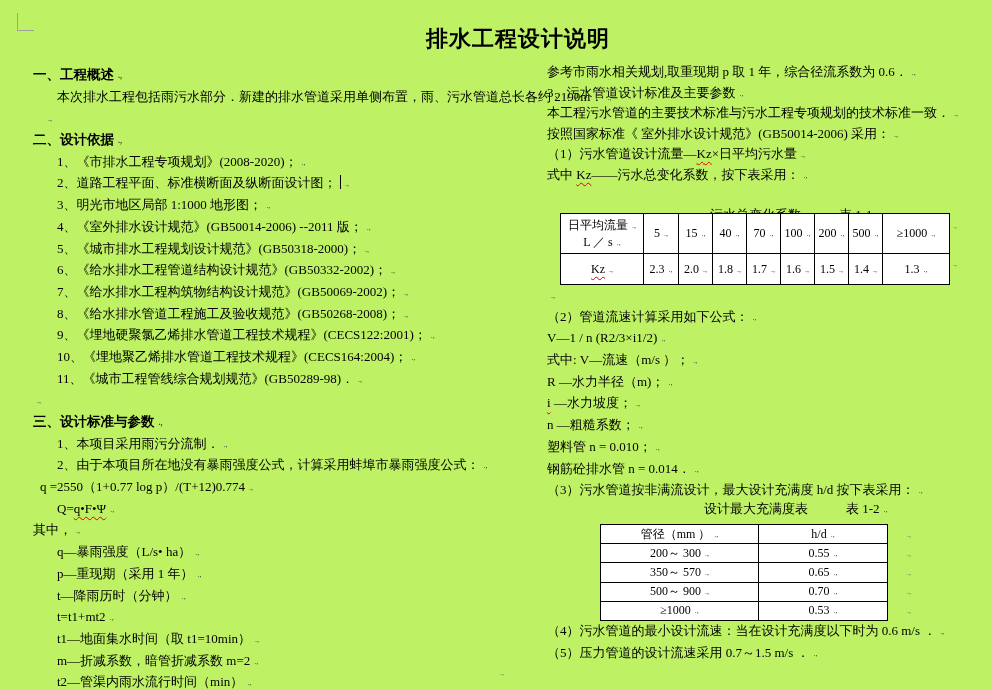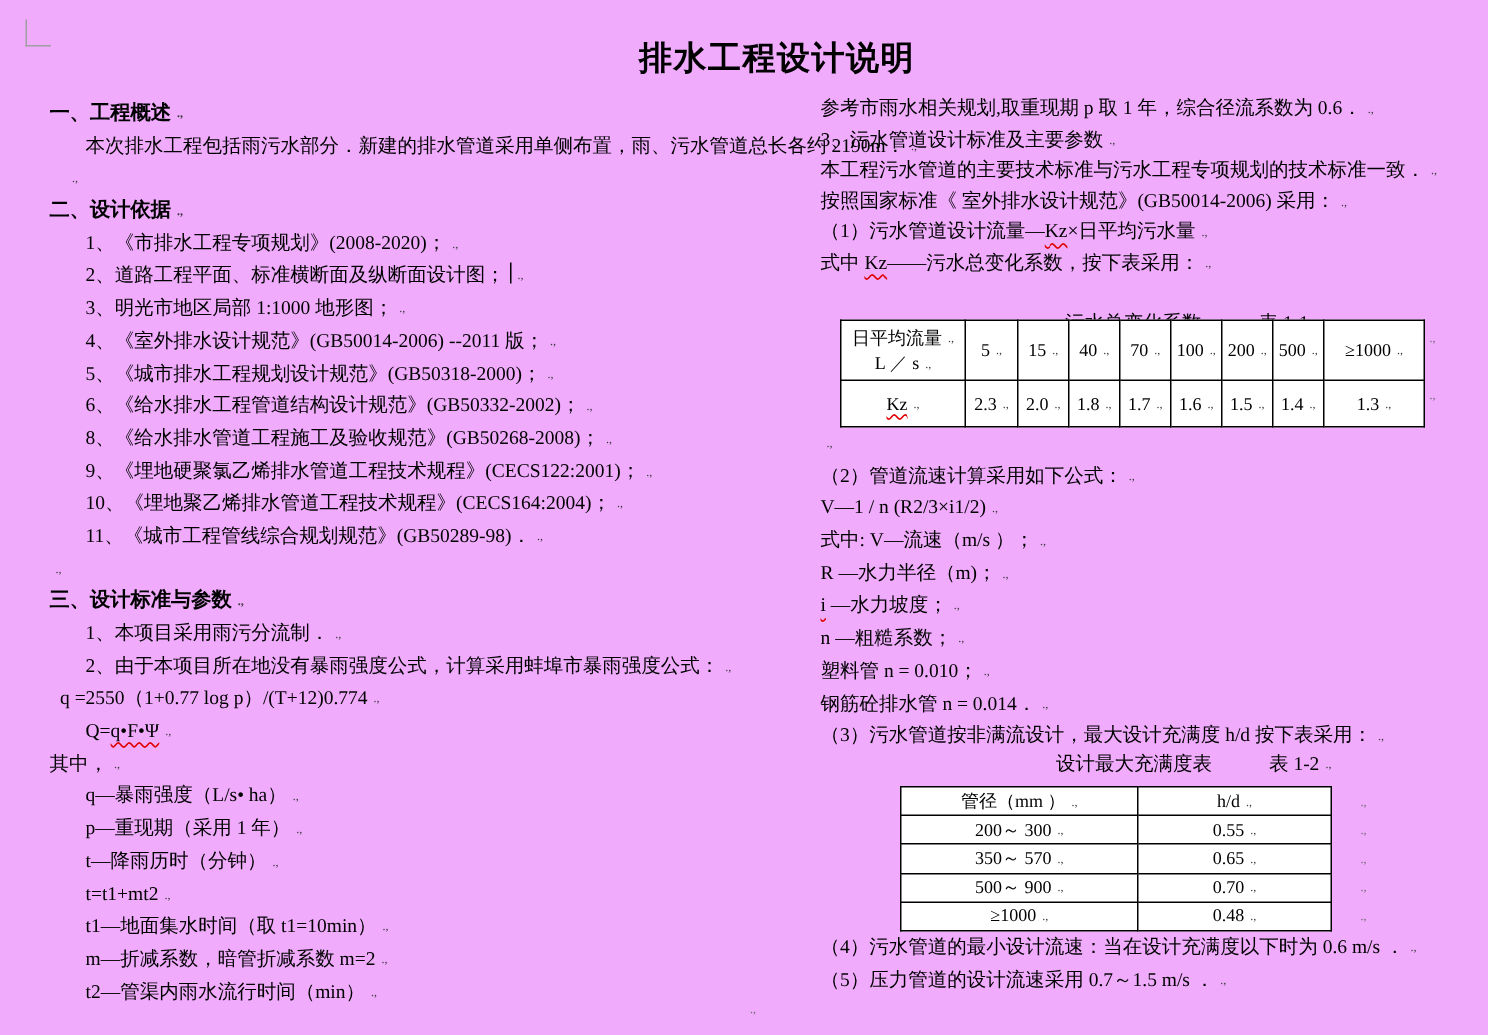--- a/index.html
+++ b/index.html
@@ -1,18 +1,18 @@
 <!DOCTYPE html>
 <html><head>
 <meta charset="utf-8">
 <style>
   html,body{margin:0;padding:0;}
   body{width:992px;height:690px;background:#ffffff;overflow:hidden;
        font-family:"Liberation Serif","DejaVu Serif",serif;color:#000;}
-  .page{position:absolute;inset:0;background:#f0abfc;}
+  .page{position:absolute;inset:0;background:#bef264;}
   .crop{position:absolute;left:17px;top:13px;width:16px;height:17px;
         border-left:1px solid #9f9f9f;border-bottom:1px solid #9f9f9f;}
   .title{position:absolute;top:24px;left:0;right:0;margin:0;text-align:center;
          padding-left:44px;font-size:22px;font-weight:bold;letter-spacing:1px;}
   .ln{white-space:nowrap;font-size:13px;}
   .colL{position:absolute;left:0;top:64px;display:grid;grid-auto-rows:21.7px;}
   .colL .ln{line-height:21.7px;}
   .colRA{position:absolute;left:547px;top:62px;display:grid;grid-auto-rows:20.6px;}
   .colRA .ln{line-height:20.6px;}
   .colRB{position:absolute;left:547px;top:284px;display:grid;grid-auto-rows:21.7px;}
@@ -52,20 +52,21 @@
     <div class="ln ind-a h"><span>一、工程概述</span><span class="pm">.,</span></div>
     <div class="ln ind-b"><span>本次排水工程包括雨污水部分．新建的排水管道采用单侧布置，雨、污水管道总长各约 2190m．</span><span class="pm">.,</span></div>
     <div class="ln ind-c"><span class="pm">.,</span></div>
     <div class="ln ind-a h"><span>二、设计依据</span><span class="pm">.,</span></div>
     <div class="ln ind-b"><span>1、《市排水工程专项规划》(2008-2020)；</span><span class="pm">.,</span></div>
     <div class="ln ind-b"><span>2、道路工程平面、标准横断面及纵断面设计图；</span><span class="caret"></span><span class="pm">.,</span></div>
     <div class="ln ind-b"><span>3、明光市地区局部 1:1000 地形图；</span><span class="pm">.,</span></div>
     <div class="ln ind-b"><span>4、《室外排水设计规范》(GB50014-2006) --2011 版；</span><span class="pm">.,</span></div>
     <div class="ln ind-b"><span>5、《城市排水工程规划设计规范》(GB50318-2000)；</span><span class="pm">.,</span></div>
     <div class="ln ind-b"><span>6、《给水排水工程管道结构设计规范》(GB50332-2002)；</span><span class="pm">.,</span></div>
+    <div class="ln ind-b"><span>7、《给水排水工程构筑物结构设计规范》(GB50069-2002)；</span><span class="pm">.,</span></div>
     <div class="ln ind-b"><span>8、《给水排水管道工程施工及验收规范》(GB50268-2008)；</span><span class="pm">.,</span></div>
     <div class="ln ind-b"><span>9、《埋地硬聚氯乙烯排水管道工程技术规程》(CECS122:2001)；</span><span class="pm">.,</span></div>
     <div class="ln ind-b"><span>10、《埋地聚乙烯排水管道工程技术规程》(CECS164:2004)；</span><span class="pm">.,</span></div>
     <div class="ln ind-b"><span>11、《城市工程管线综合规划规范》(GB50289-98)．</span><span class="pm">.,</span></div>
     <div class="ln ind-a"><span class="pm">.,</span></div>
     <div class="ln ind-a h"><span>三、设计标准与参数</span><span class="pm">.,</span></div>
     <div class="ln ind-b"><span>1、本项目采用雨污分流制．</span><span class="pm">.,</span></div>
     <div class="ln ind-b"><span>2、由于本项目所在地没有暴雨强度公式，计算采用蚌埠市暴雨强度公式：</span><span class="pm">.,</span></div>
     <div class="ln ind-d"><span>q =2550（1+0.77 log p）/(T+12)0.774</span><span class="pm">.,</span></div>
     <div class="ln ind-e"><span>Q=</span><span class="sq">q•F•Ψ</span><span class="pm">.,</span></div>
@@ -169,21 +170,21 @@
     <tr>
       <td><span>350～ 570</span><span class="pm">.,</span></td>
       <td><span>0.65</span><span class="pm">.,</span></td>
     </tr>
     <tr>
       <td><span>500～ 900</span><span class="pm">.,</span></td>
       <td><span>0.70</span><span class="pm">.,</span></td>
     </tr>
     <tr>
       <td><span>≥1000</span><span class="pm">.,</span></td>
-      <td><span>0.48</span><span class="pm">.,</span></td>
+      <td><span>0.53</span><span class="pm">.,</span></td>
     </tr>
   </tbody>
     </table>
   <span class="pm-abs" style="left:907px;top:530px;">.,</span>
   <span class="pm-abs" style="left:907px;top:549px;">.,</span>
   <span class="pm-abs" style="left:907px;top:568px;">.,</span>
   <span class="pm-abs" style="left:907px;top:587px;">.,</span>
   <span class="pm-abs" style="left:907px;top:606px;">.,</span>
 
   <div class="colRC">

